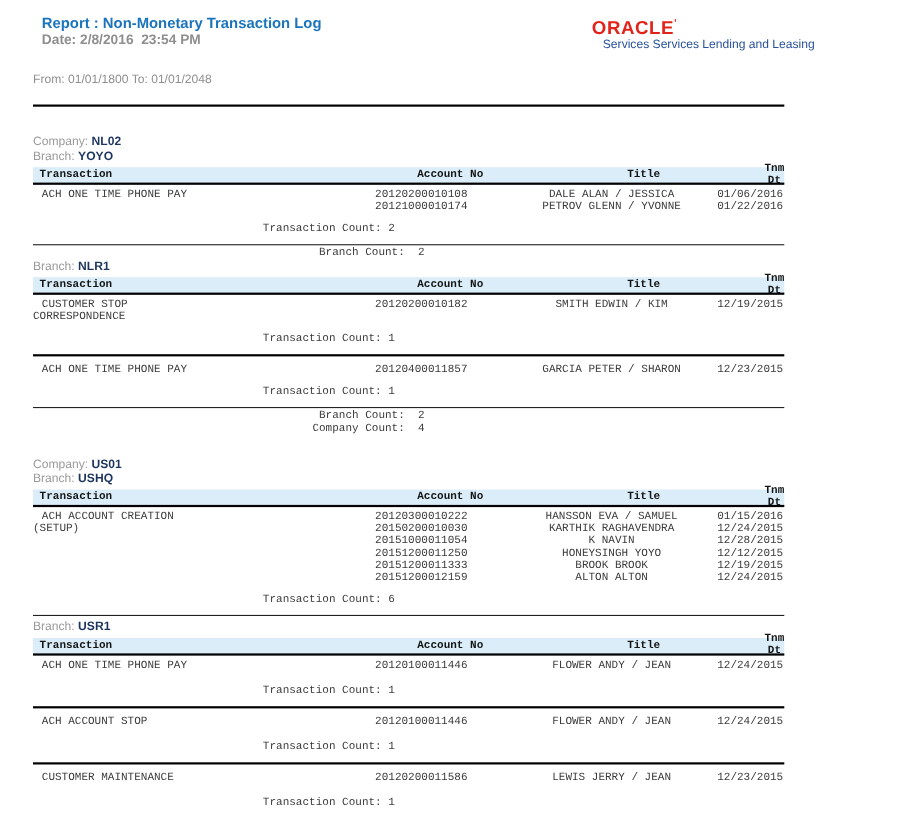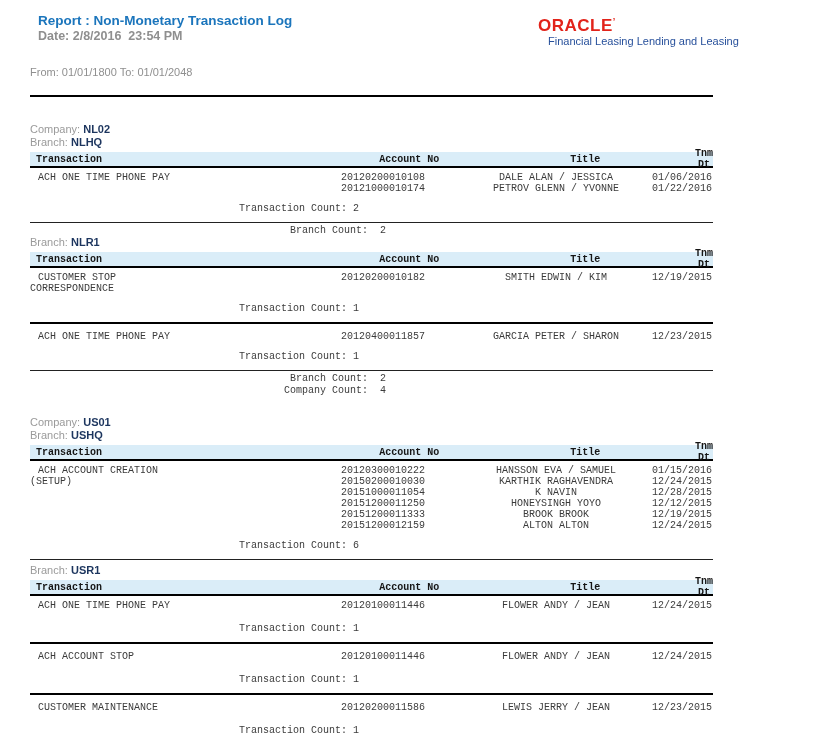--- a/index.html
+++ b/index.html
@@ -57,30 +57,30 @@
 <body>
 
 <div class="page">
 
   <div class="header-left">
     <div class="report-title">Report : Non-Monetary Transaction Log</div>
     <div class="report-date">Date: 2/8/2016  23:54 PM</div>
   </div>
   <div class="header-right">
     <div class="oracle-logo"><span>ORACLE</span><span class="logo-mark">’</span></div>
-    <div class="logo-tagline">Financial Leasing Lending and Leasing</div>
+    <div class="logo-tagline">Services Services Lending and Leasing</div>
   </div>
 
   <div class="content">
     <div class="range-line">From: 01/01/1800 To: 01/01/2048</div>
     <div class="rule top-rule"></div>
 
     <div class="company-line company-gap"><span class="lbl">Company:</span><span> </span><span class="val">NL02</span></div>
 
-    <div class="branch-line"><span class="lbl">Branch:</span><span> </span><span class="val">NLHQ</span></div>
+    <div class="branch-line"><span class="lbl">Branch:</span><span> </span><span class="val">YOYO</span></div>
     <div class="thead">
       <div class="c1">Transaction</div>
       <div class="c2">Account No</div>
       <div class="c3">Title</div>
       <div class="c4">Tnm Dt</div>
     </div>
     <div class="trow rows-start">
       <div class="c1 ind">ACH ONE TIME PHONE PAY</div>
       <div class="c2">20120200010108</div>
       <div class="c3">DALE ALAN / JESSICA</div>

